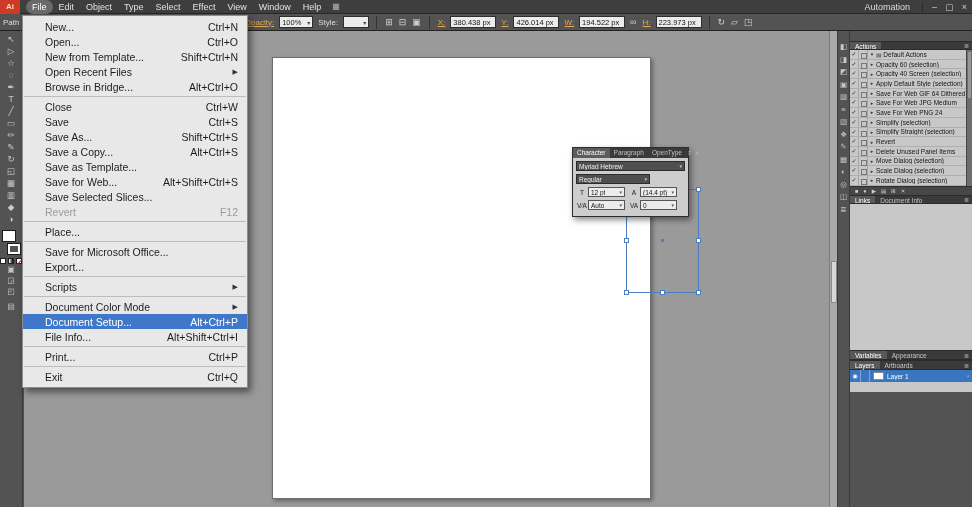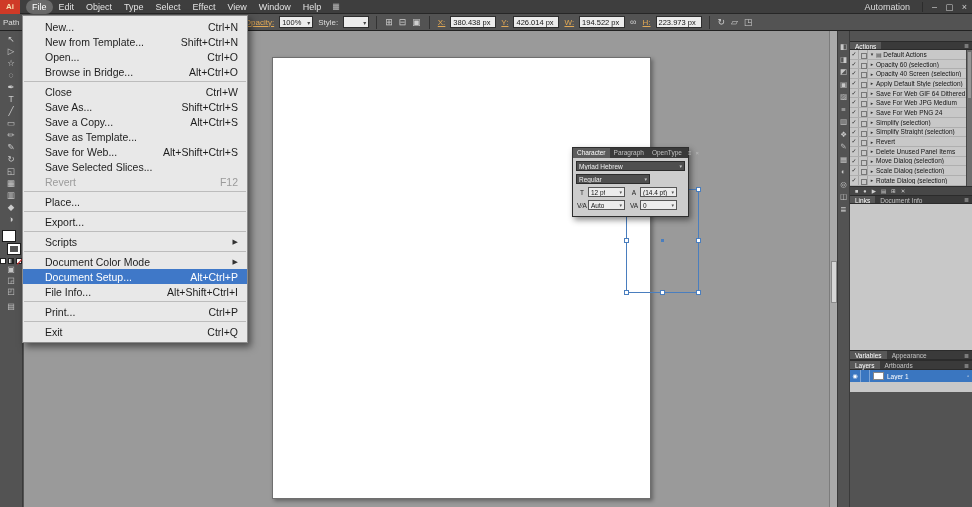--- a/index.html
+++ b/index.html
@@ -282,50 +282,60 @@
 
   <div class="file-menu">
 
       <div class="menu-item">
         <span class="mi-label">New...</span>
         <span class="mi-shortcut">Ctrl+N</span>
 
       </div>
 
       <div class="menu-item">
+        <span class="mi-label">Open...</span>
+        <span class="mi-shortcut">Ctrl+O</span>
+
+      </div>
+
+      <div class="menu-item">
         <span class="mi-label">New from Template...</span>
         <span class="mi-shortcut">Shift+Ctrl+N</span>
 
       </div>
 
       <div class="menu-item">
-        <span class="mi-label">Open...</span>
-        <span class="mi-shortcut">Ctrl+O</span>
-
-      </div>
-
+        <span class="mi-label">Open Recent Files</span>
+        <span class="mi-shortcut"></span>
+        <span class="mi-arrow">▶</span>
+      </div>
 
       <div class="menu-item">
         <span class="mi-label">Browse in Bridge...</span>
         <span class="mi-shortcut">Alt+Ctrl+O</span>
 
       </div>
 
       <div class="menu-item sep">
         
         
         
       </div>
 
       <div class="menu-item">
         <span class="mi-label">Close</span>
         <span class="mi-shortcut">Ctrl+W</span>
 
       </div>
 
+      <div class="menu-item">
+        <span class="mi-label">Save</span>
+        <span class="mi-shortcut">Ctrl+S</span>
+
+      </div>
 
       <div class="menu-item">
         <span class="mi-label">Save As...</span>
         <span class="mi-shortcut">Shift+Ctrl+S</span>
 
       </div>
 
       <div class="menu-item">
         <span class="mi-label">Save a Copy...</span>
         <span class="mi-shortcut">Alt+Ctrl+S</span>
@@ -367,20 +377,25 @@
         <span class="mi-shortcut"></span>
 
       </div>
 
       <div class="menu-item sep">
         
         
         
       </div>
 
+      <div class="menu-item">
+        <span class="mi-label">Save for Microsoft Office...</span>
+        <span class="mi-shortcut"></span>
+
+      </div>
 
       <div class="menu-item">
         <span class="mi-label">Export...</span>
         <span class="mi-shortcut"></span>
 
       </div>
 
       <div class="menu-item sep">
         
         

